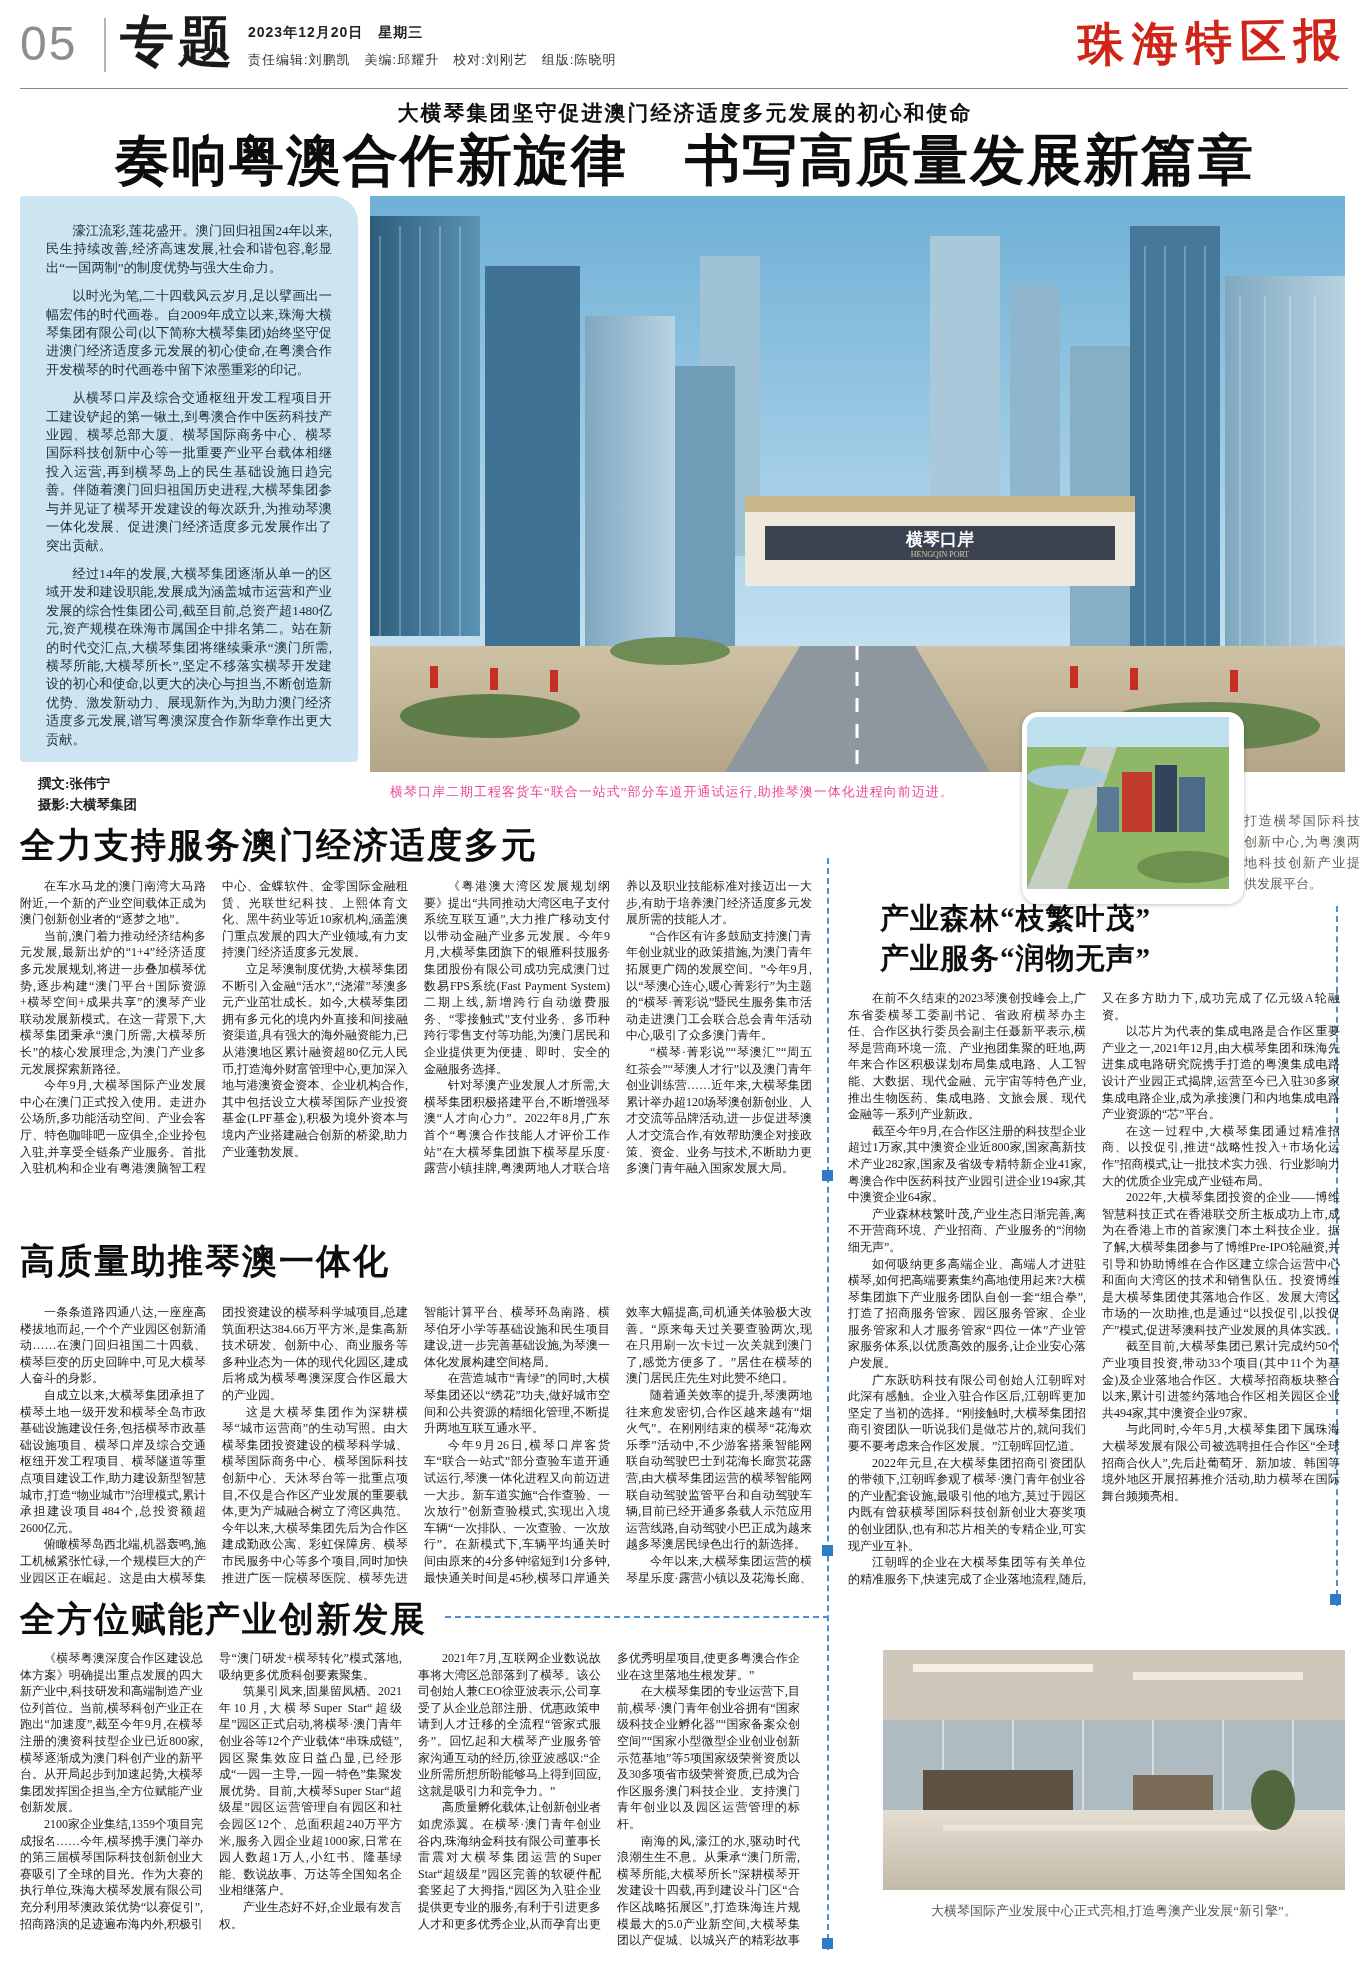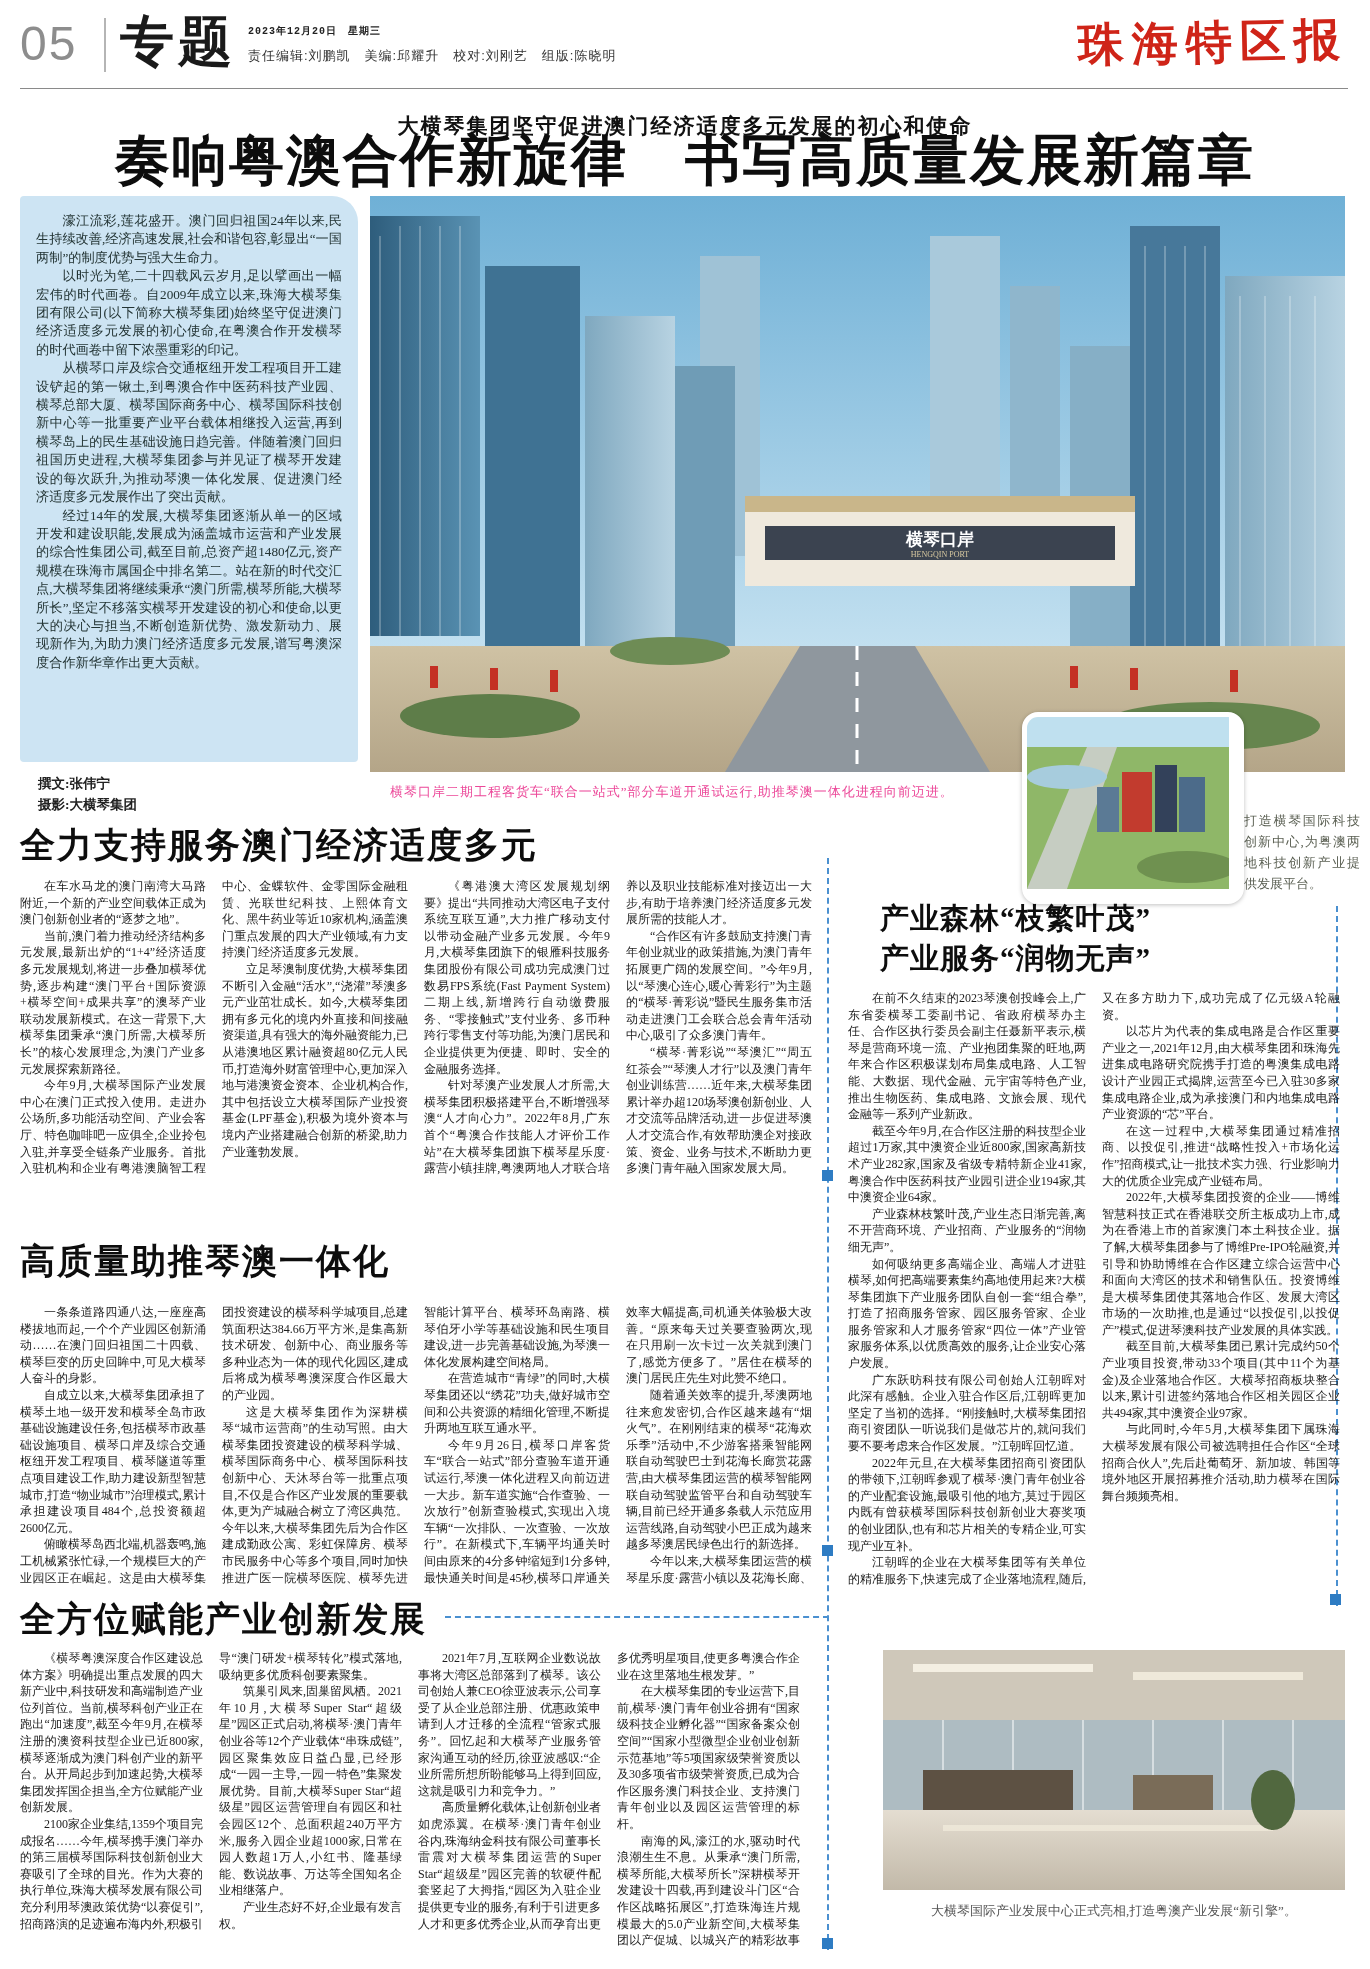--- a/index.html
+++ b/index.html
@@ -5,33 +5,33 @@
   html,body{margin:0;padding:0;background:#f2f2f2;}
   .page{position:relative;width:1370px;height:1969px;background:#ffffff;margin:0 auto;overflow:hidden;
         font-family:"Liberation Serif","DejaVu Serif",serif;color:#222;}
   
   .hdr{position:absolute;left:20px;top:10px;right:22px;height:74px;}
   .pagenum{position:absolute;left:0;top:6px;font-family:"Liberation Sans","DejaVu Sans",sans-serif;
            font-size:48px;font-weight:400;color:#8d8d8d;letter-spacing:2px;}
   .hdr-div{position:absolute;left:84px;top:8px;height:54px;width:2px;background:#b5b5b5;}
   .seclabel{position:absolute;left:100px;top:-4px;font-size:54px;font-weight:900;color:#1a1a1a;letter-spacing:4px;}
   .meta{position:absolute;left:228px;top:14px;font-family:"Liberation Sans","DejaVu Sans",sans-serif;}
-  .meta-date{font-size:10px;font-weight:700;color:#222;letter-spacing:1px;font-family:Liberation Mono, monospace;}
+  .meta-date{font-size:14px;font-weight:700;color:#222;letter-spacing:1px;}
   .meta-credits{font-size:13px;color:#333;margin-top:9px;letter-spacing:1px;}
   .masthead{position:absolute;right:0;top:2px;color:#cf2418;font-size:46px;font-weight:900;
             letter-spacing:8px;transform:rotate(-1.2deg);font-family:"Liberation Serif","DejaVu Serif",serif;}
   .hdr-rule{position:absolute;left:20px;right:22px;top:88px;height:1px;background:#8a8a8a;}
   
-  .kicker{position:absolute;left:0;top:112px;width:100%;text-align:center;font-size:21px;font-weight:700;
+  .kicker{position:absolute;left:0;top:99px;width:100%;text-align:center;font-size:21px;font-weight:700;
           color:#111;font-family:"Liberation Sans","DejaVu Sans",sans-serif;letter-spacing:2px;}
   .headline{position:absolute;left:0;top:124px;width:100%;text-align:center;font-size:55px;font-weight:900;
             color:#0d0d0d;letter-spacing:2px;}
   .introbox{position:absolute;left:20px;top:196px;width:306px;height:534px;background:#cde4f3;
             border-radius:4px 26px 4px 4px;padding:16px 16px;overflow:hidden;}
-  .introbox p{margin:0;text-indent:2em;text-align:justify;font-size:13.2px;line-height:18.4px;color:#233;}
+  .introbox p{margin:10px;text-indent:2em;text-align:justify;font-size:13.2px;line-height:18.4px;color:#233;}
   .byline{position:absolute;left:38px;top:773px;font-size:13.5px;font-weight:700;color:#222;line-height:21px;}
   
   .mainphoto{position:absolute;left:370px;top:196px;width:975px;height:576px;overflow:hidden;}
   .maincaption{position:absolute;left:390px;top:783px;width:730px;font-size:13px;color:#ec4899;
                letter-spacing:1px;}
   .inset{position:absolute;left:1022px;top:712px;width:212px;height:182px;background:#fff;
          border:5px solid #fff;border-radius:16px;box-shadow:0 1px 4px rgba(0,0,0,.25);overflow:hidden;}
   .insetcaption{position:absolute;left:1244px;top:810px;width:116px;font-size:13px;line-height:21px;
                 color:#5a5f52;text-align:justify;}
   .a3photo{position:absolute;left:883px;top:1650px;width:462px;height:240px;overflow:hidden;}

